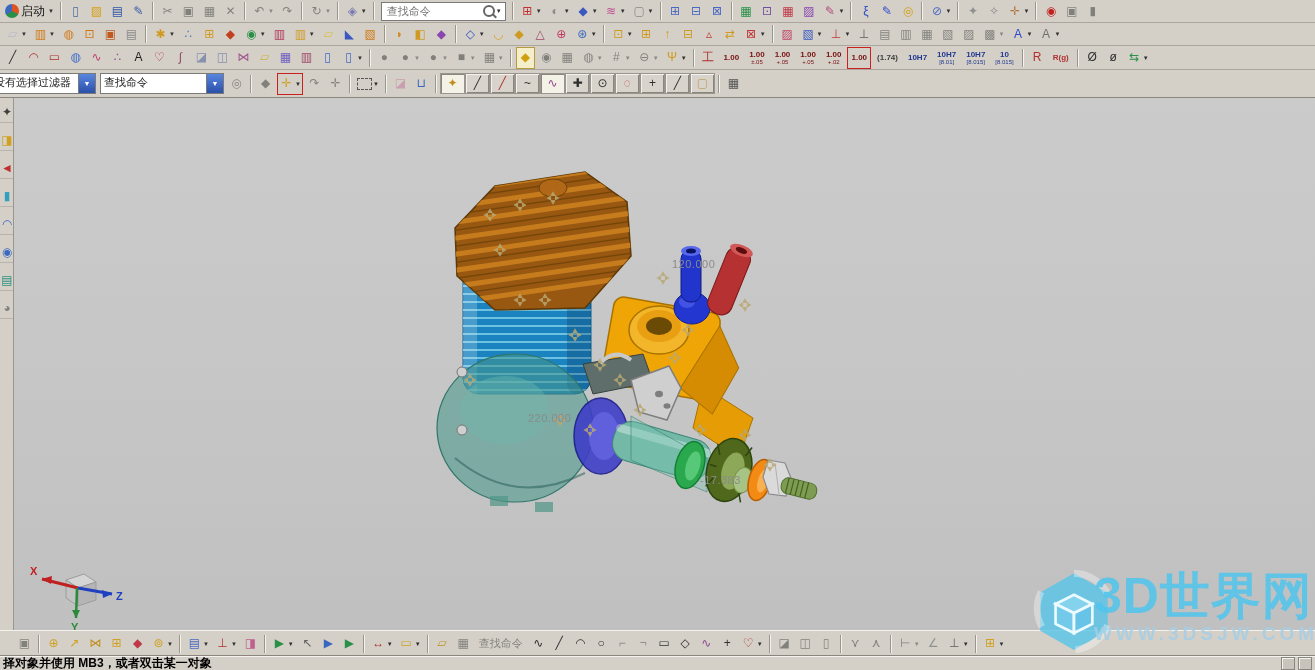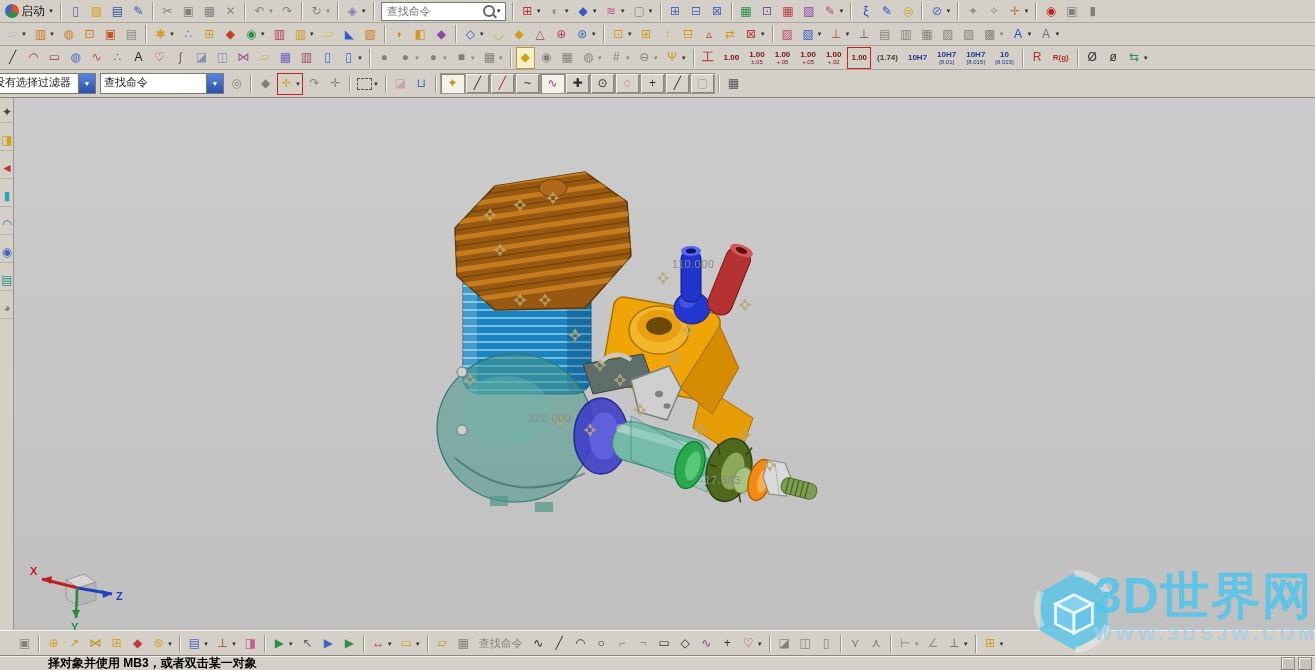--- a/index.html
+++ b/index.html
@@ -12,21 +12,21 @@
   #row3{top:46px;height:23px;}
   #row4{top:70px;height:27px;border-bottom:1px solid #8a867e;}
   #leftstrip{position:absolute;left:0;top:98px;width:13px;bottom:40px;background:#d4d0c8;
              border-right:1px solid #9a968e;display:flex;flex-direction:column;overflow:hidden;}
   #leftstrip .tbtn{margin:3px -3px 3px -2px;border-bottom:1px solid #b8b4ac;}
   #viewport{position:absolute;left:14px;top:98px;right:0;bottom:40px;
             background:linear-gradient(180deg,#cbcbcb 0%,#c6c6c6 55%,#c0c0c0 100%);}
   #bottombar{position:absolute;left:0;right:0;top:630px;height:25px;background:#d4d0c8;
              border-top:1px solid #f4f2ee;display:flex;align-items:center;padding-left:14px;overflow:hidden;}
   #statusbar{position:absolute;left:0;right:0;top:655px;height:15px;background:#d4d0c8;
-             border-top:1px solid #8a867e;box-shadow:inset 0 1px 0 #f4f2ee;display:flex;align-items:center;padding-left:45px;}
+             border-top:1px solid #8a867e;box-shadow:inset 0 1px 0 #f4f2ee;display:flex;align-items:center;}
   .sb-msg{flex:1;font-weight:bold;font-size:12px;padding-left:3px;color:#000;}
   .sb-cell{width:12px;height:11px;background:#c8c4bc;border:1px solid #8a867e;
            box-shadow:inset 1px 1px 0 #f4f2ee;margin-right:3px;}
   .tbtn{display:inline-flex;align-items:center;height:20px;padding:0 1px;margin:0 1px;
         border:1px solid transparent;flex:0 0 auto;}
   .tbtn .g{width:15px;text-align:center;font-size:12px;line-height:15px;}
   .tbtn.gray{opacity:.45;filter:grayscale(1);}
   .tbtn.pressed{background:#f5eecb;border:1px solid #b89a40;}
   .tbtn.rbox{border:1px solid #cc2020;}
   .tbtn.sbtn{border:1px solid #9a968e;background:#d8d4cc;width:21px;height:19px;justify-content:center;
@@ -776,21 +776,21 @@
           <path d="M-7 0 L-2 -3 L-2 3 Z M7 0 L2 -3 L2 3 Z M0 -7 L-3 -2 L3 -2 Z M0 7 L-3 2 L3 2 Z" transform="translate(310 147) scale(0.95)"></path>
           <path d="M-7 0 L-2 -3 L-2 3 Z M7 0 L2 -3 L2 3 Z M0 -7 L-3 -2 L3 -2 Z M0 7 L-3 2 L3 2 Z" transform="translate(240 200) scale(0.95)"></path>
           <path d="M-7 0 L-2 -3 L-2 3 Z M7 0 L2 -3 L2 3 Z M0 -7 L-3 -2 L3 -2 Z M0 7 L-3 2 L3 2 Z" transform="translate(265 272) scale(0.95)"></path>
           <path d="M-7 0 L-2 -3 L-2 3 Z M7 0 L2 -3 L2 3 Z M0 -7 L-3 -2 L3 -2 Z M0 7 L-3 2 L3 2 Z" transform="translate(310 277) scale(0.95)"></path>
           <path d="M-7 0 L-2 -3 L-2 3 Z M7 0 L2 -3 L2 3 Z M0 -7 L-3 -2 L3 -2 Z M0 7 L-3 2 L3 2 Z" transform="translate(335 307) scale(0.95)"></path>
           <path d="M-7 0 L-2 -3 L-2 3 Z M7 0 L2 -3 L2 3 Z M0 -7 L-3 -2 L3 -2 Z M0 7 L-3 2 L3 2 Z" transform="translate(35 222) scale(0.95)"></path>
           <path d="M-7 0 L-2 -3 L-2 3 Z M7 0 L2 -3 L2 3 Z M0 -7 L-3 -2 L3 -2 Z M0 7 L-3 2 L3 2 Z" transform="translate(228 120) scale(0.95)"></path>
         </g>
     </svg>
 
-    <div class="dimlabel" style="left:658px;top:160px;">110.000</div>
+    <div class="dimlabel" style="left:658px;top:160px;">120.000</div>
     <div class="dimlabel" style="left:514px;top:314px;">220.000</div>
     <div class="dimlabel" style="left:686px;top:376px;">-17.383</div>
 
     <svg width="100" height="76" viewBox="0 0 100 76" style="position:absolute;left:12px;top:460px;">
       <polygon points="40,22 58,16 70,24 52,30" fill="#d8d8d8" stroke="#999" opacity=".9"></polygon>
       <polygon points="40,22 52,30 52,48 40,40" fill="#c4c4c4" stroke="#999" opacity=".9"></polygon>
       <polygon points="52,30 70,24 70,42 52,48" fill="#b4b4b4" stroke="#999" opacity=".9"></polygon>
       <line x1="52" y1="30" x2="16" y2="21" stroke="#c02020" stroke-width="3"></line>
       <polygon points="16,21 26,18 25,26" fill="#c02020"></polygon>
       <line x1="52" y1="30" x2="86" y2="36" stroke="#2040c0" stroke-width="3"></line>

